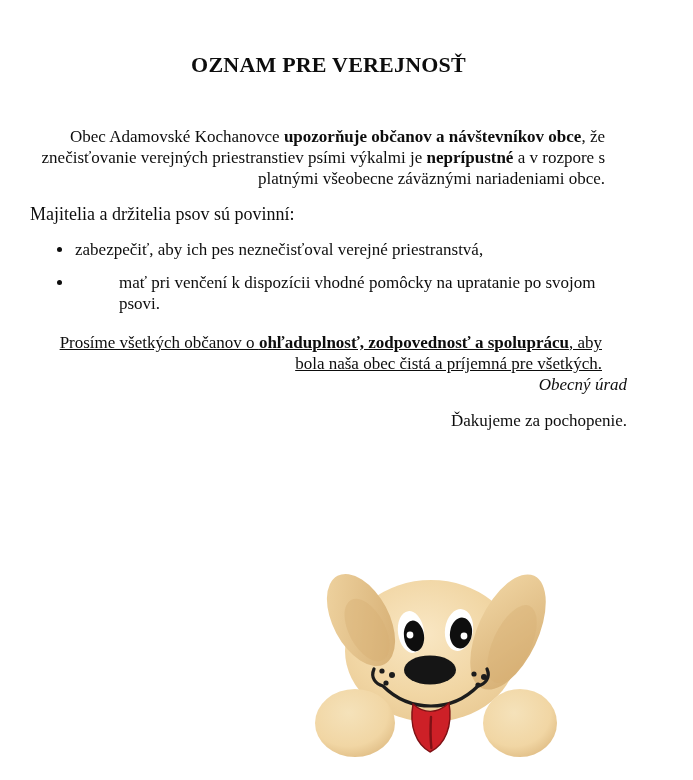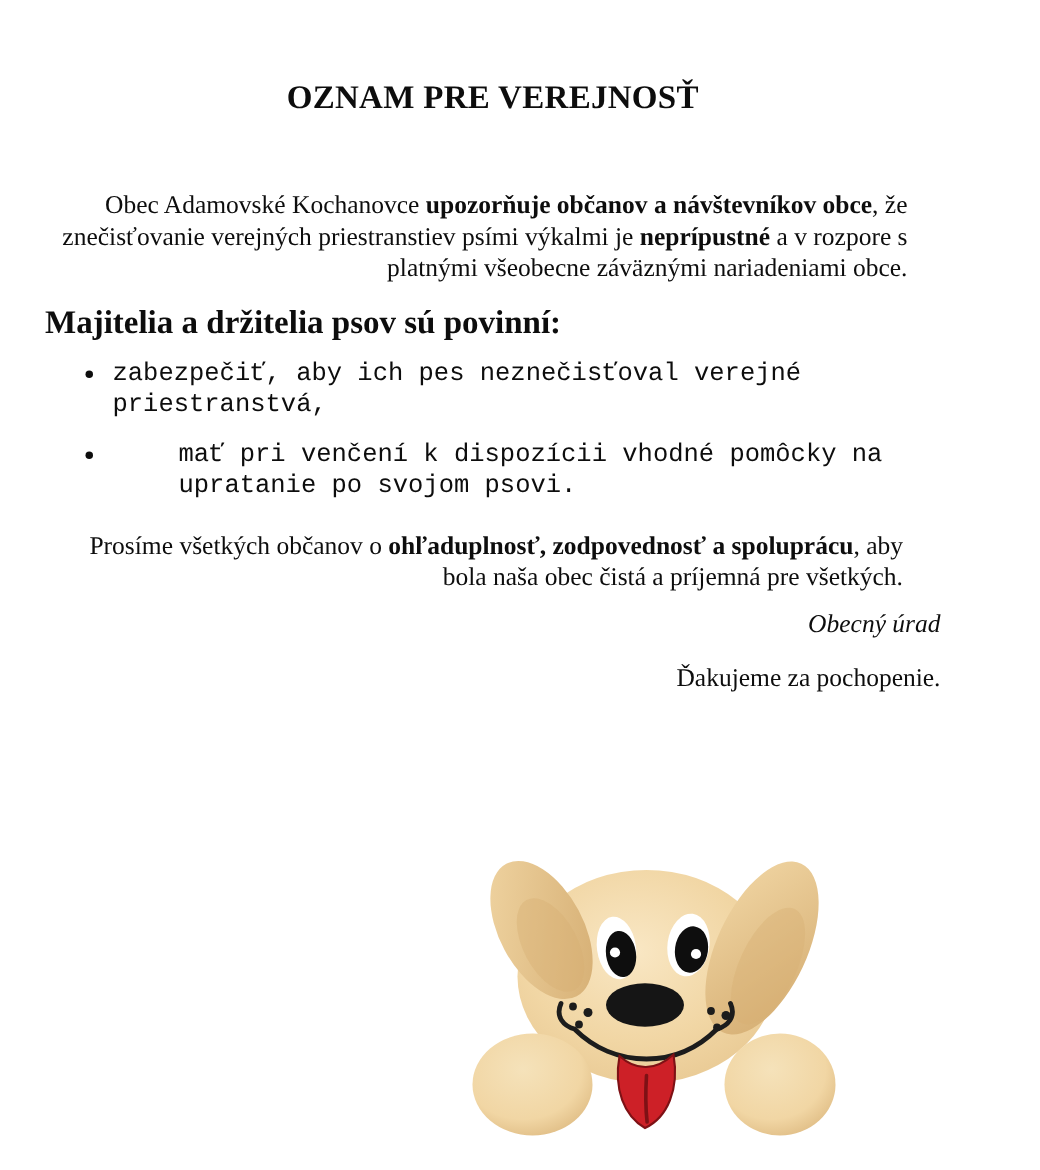--- a/index.html
+++ b/index.html
@@ -16,32 +16,32 @@
     position: absolute; inset: 0;
     padding: 53px 66px 0 30px;
   }
   .title {
     font-size: 22px; line-height: 23px; font-weight: bold;
     text-align: center; letter-spacing: .2px;
     margin: 0 0 50px 0;
   }
   .para { font-size: 17px; line-height: 21px; margin: 0 0 15px 0; text-align: right; }
   .para b, .btext b { font-weight: bold; }
-  .duties { font-size: 22px; line-height: 21px; font-weight: bold; margin: 3px 0 14px 0; }
+  .duties { font-size: 18px; line-height: 21px; font-weight: normal; margin: 3px 0 14px 0; }
   .bullets { margin: 0; }
   .bullet { display: flex; padding-left: 27px; margin: 0 0 12px 0; }
   .bullet:last-child { margin-bottom: 18px; gap: 44px; }
   .bullet .dot {
     flex: none; width: 5px; height: 5px; border-radius: 50%;
     background: #0d0d0d; margin-top: 8px;
   }
-  .bullet .btext { margin-left: 13px; font-size: 17px; line-height: 21px; font-family: Liberation Mono, monospace; }
+  .bullet .btext { margin-left: 13px; font-size: 17px; line-height: 21px; }
   .narrow-i { max-width: 575px; }
   .narrow-w { max-width: 550px; }
-  .narrow-a { max-width: 572px; margin-bottom: 10px; }
+  .narrow-a { max-width: 572px; margin-bottom: 0; text-decoration: underline; }
   .narrow-b3 { max-width: 520px; }
   .sig { font-style: italic; }
   .dog-wrap {
     position: absolute; left: 312px; top: 568px;
     width: 246px; height: 192px;
   }
   .dog-wrap svg { width: 100%; height: 100%; display: block; }
 </style>
 </head>
 <body>

